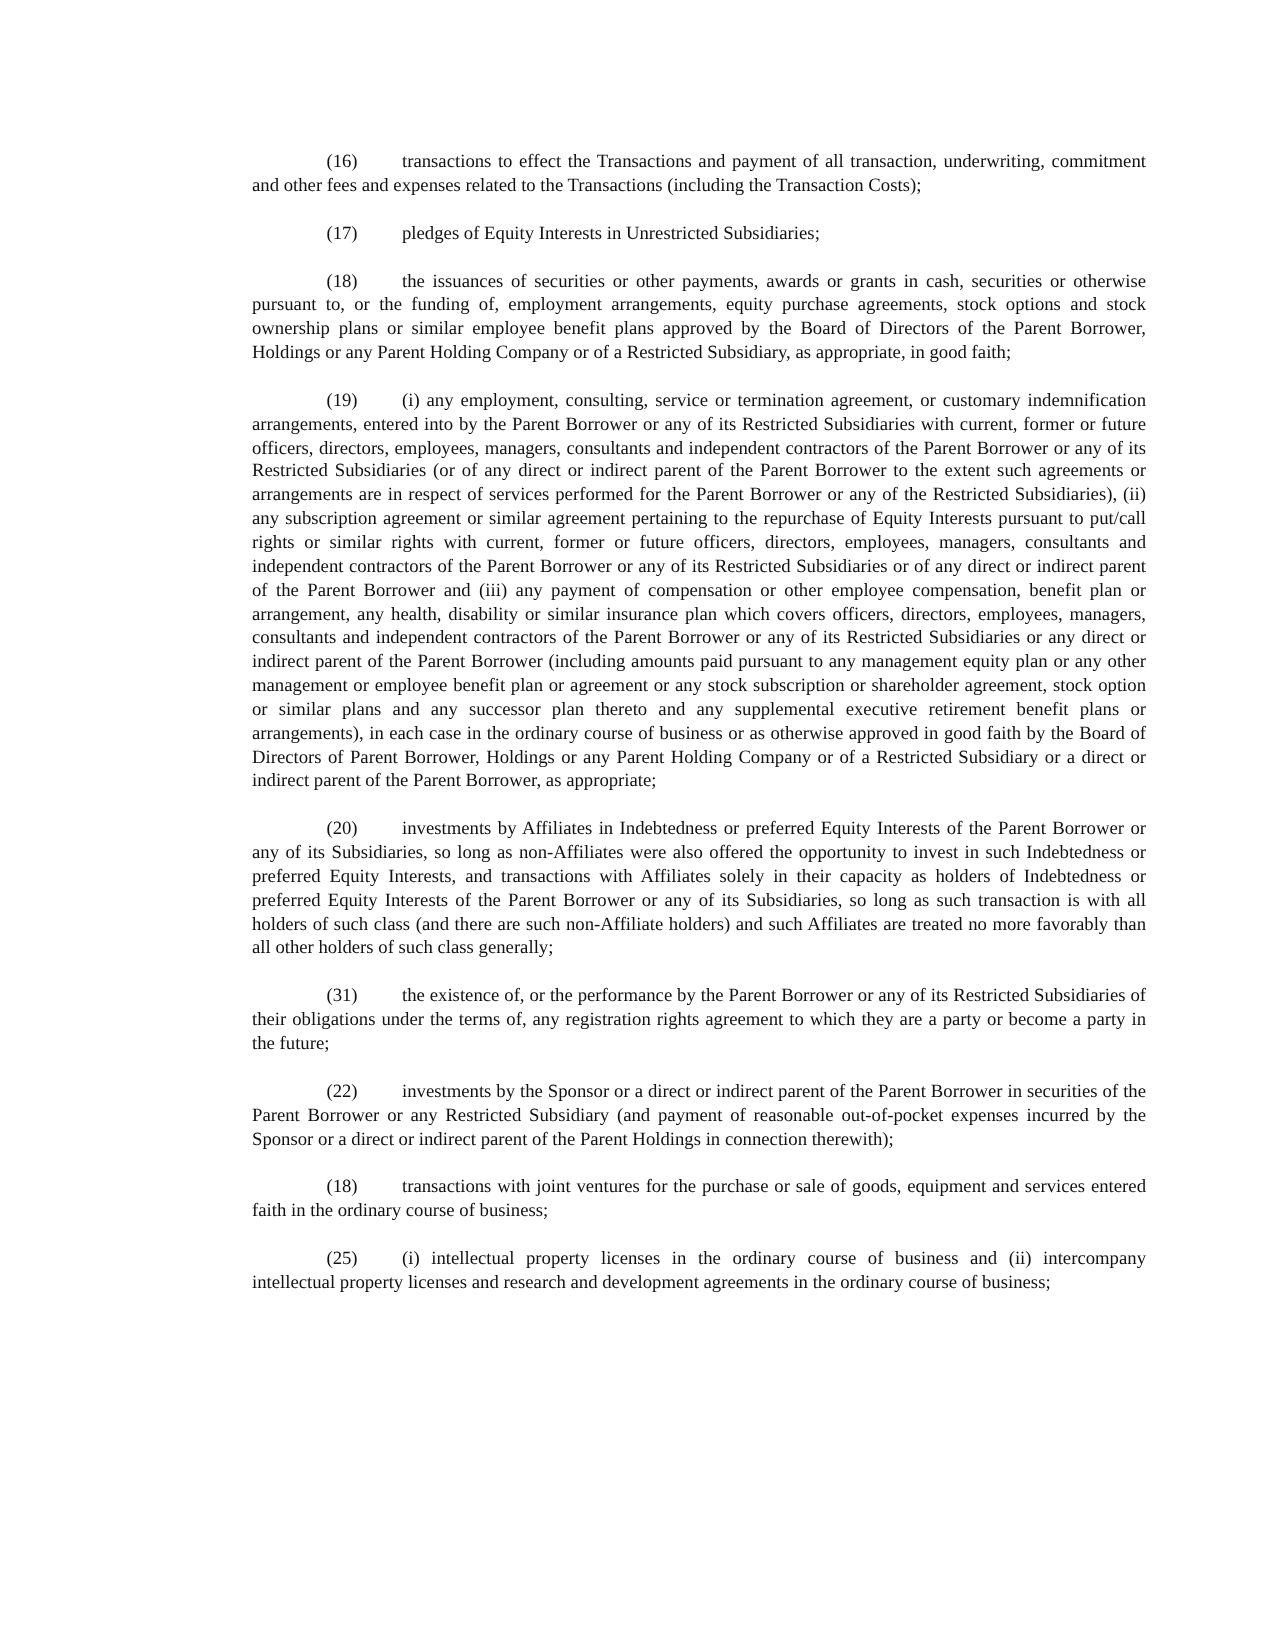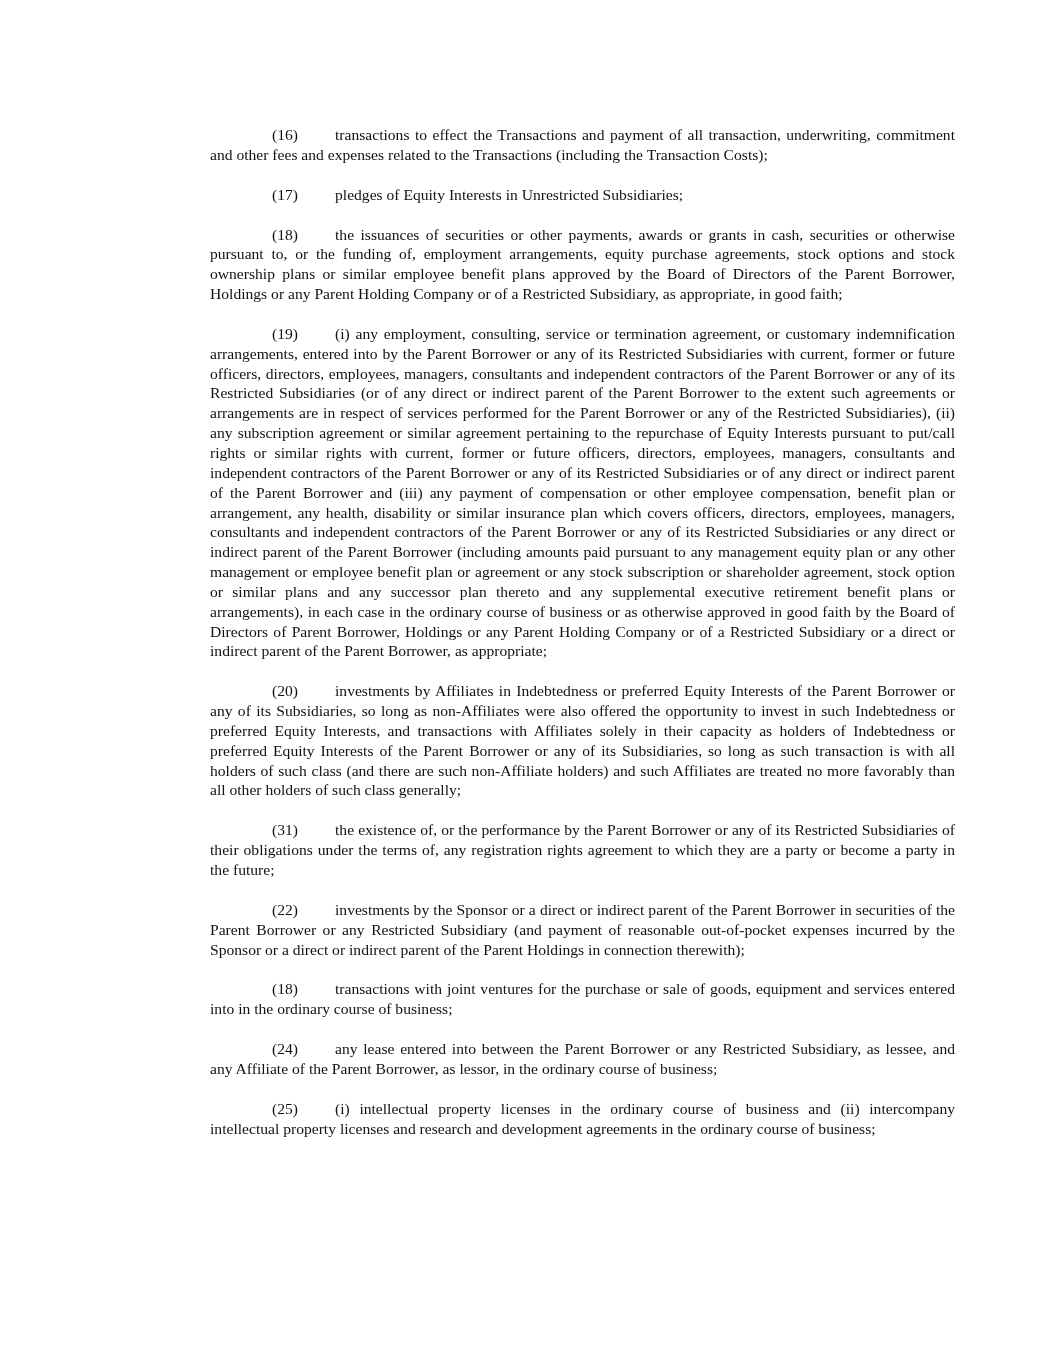--- a/index.html
+++ b/index.html
@@ -30,16 +30,15 @@
 <body>
 
 <div class="page">
   <p class="para"><span class="num">(16)</span><span>transactions to effect the Transactions and payment of all transaction, underwriting, commitment and other fees and expenses related to the Transactions (including the Transaction Costs);</span></p>
   <p class="para"><span class="num">(17)</span><span>pledges of Equity Interests in Unrestricted Subsidiaries;</span></p>
   <p class="para"><span class="num">(18)</span><span>the issuances of securities or other payments, awards or grants in cash, securities or otherwise pursuant to, or the funding of, employment arrangements, equity purchase agreements, stock options and stock ownership plans or similar employee benefit plans approved by the Board of Directors of the Parent Borrower, Holdings or any Parent Holding Company or of a Restricted Subsidiary, as appropriate, in good faith;</span></p>
   <p class="para"><span class="num">(19)</span><span>(i) any employment, consulting, service or termination agreement, or customary indemnification arrangements, entered into by the Parent Borrower or any of its Restricted Subsidiaries with current, former or future officers, directors, employees, managers, consultants and independent contractors of the Parent Borrower or any of its Restricted Subsidiaries (or of any direct or indirect parent of the Parent Borrower to the extent such agreements or arrangements are in respect of services performed for the Parent Borrower or any of the Restricted Subsidiaries), (ii) any subscription agreement or similar agreement pertaining to the repurchase of Equity Interests pursuant to put/call rights or similar rights with current, former or future officers, directors, employees, managers, consultants and independent contractors of the Parent Borrower or any of its Restricted Subsidiaries or of any direct or indirect parent of the Parent Borrower and (iii) any payment of compensation or other employee compensation, benefit plan or arrangement, any health, disability or similar insurance plan which covers officers, directors, employees, managers, consultants and independent contractors of the Parent Borrower or any of its Restricted Subsidiaries or any direct or indirect parent of the Parent Borrower (including amounts paid pursuant to any management equity plan or any other management or employee benefit plan or agreement or any stock subscription or shareholder agreement, stock option or similar plans and any successor plan thereto and any supplemental executive retirement benefit plans or arrangements), in each case in the ordinary course of business or as otherwise approved in good faith by the Board of Directors of Parent Borrower, Holdings or any Parent Holding Company or of a Restricted Subsidiary or a direct or indirect parent of the Parent Borrower, as appropriate;</span></p>
   <p class="para"><span class="num">(20)</span><span>investments by Affiliates in Indebtedness or preferred Equity Interests of the Parent Borrower or any of its Subsidiaries, so long as non-Affiliates were also offered the opportunity to invest in such Indebtedness or preferred Equity Interests, and transactions with Affiliates solely in their capacity as holders of Indebtedness or preferred Equity Interests of the Parent Borrower or any of its Subsidiaries, so long as such transaction is with all holders of such class (and there are such non-Affiliate holders) and such Affiliates are treated no more favorably than all other holders of such class generally;</span></p>
   <p class="para"><span class="num">(31)</span><span>the existence of, or the performance by the Parent Borrower or any of its Restricted Subsidiaries of their obligations under the terms of, any registration rights agreement to which they are a party or become a party in the future;</span></p>
   <p class="para"><span class="num">(22)</span><span>investments by the Sponsor or a direct or indirect parent of the Parent Borrower in securities of the Parent Borrower or any Restricted Subsidiary (and payment of reasonable out-of-pocket expenses incurred by the Sponsor or a direct or indirect parent of the Parent Holdings in connection therewith);</span></p>
-  <p class="para"><span class="num">(18)</span><span>transactions with joint ventures for the purchase or sale of goods, equipment and services entered into in the ordinary course of business;</span></p>
-  <p class="para"><span class="num">(24)</span><span>any lease entered into between the Parent Borrower or any Restricted Subsidiary, as lessee, and any Affiliate of the Parent Borrower, as lessor, in the ordinary course of business;</span></p>
+  <p class="para"><span class="num">(18)</span><span>transactions with joint ventures for the purchase or sale of goods, equipment and services entered faith in the ordinary course of business;</span></p>
   <p class="para"><span class="num">(25)</span><span>(i) intellectual property licenses in the ordinary course of business and (ii) intercompany intellectual property licenses and research and development agreements in the ordinary course of business;</span></p>
 </div>
 
 </body></html>

